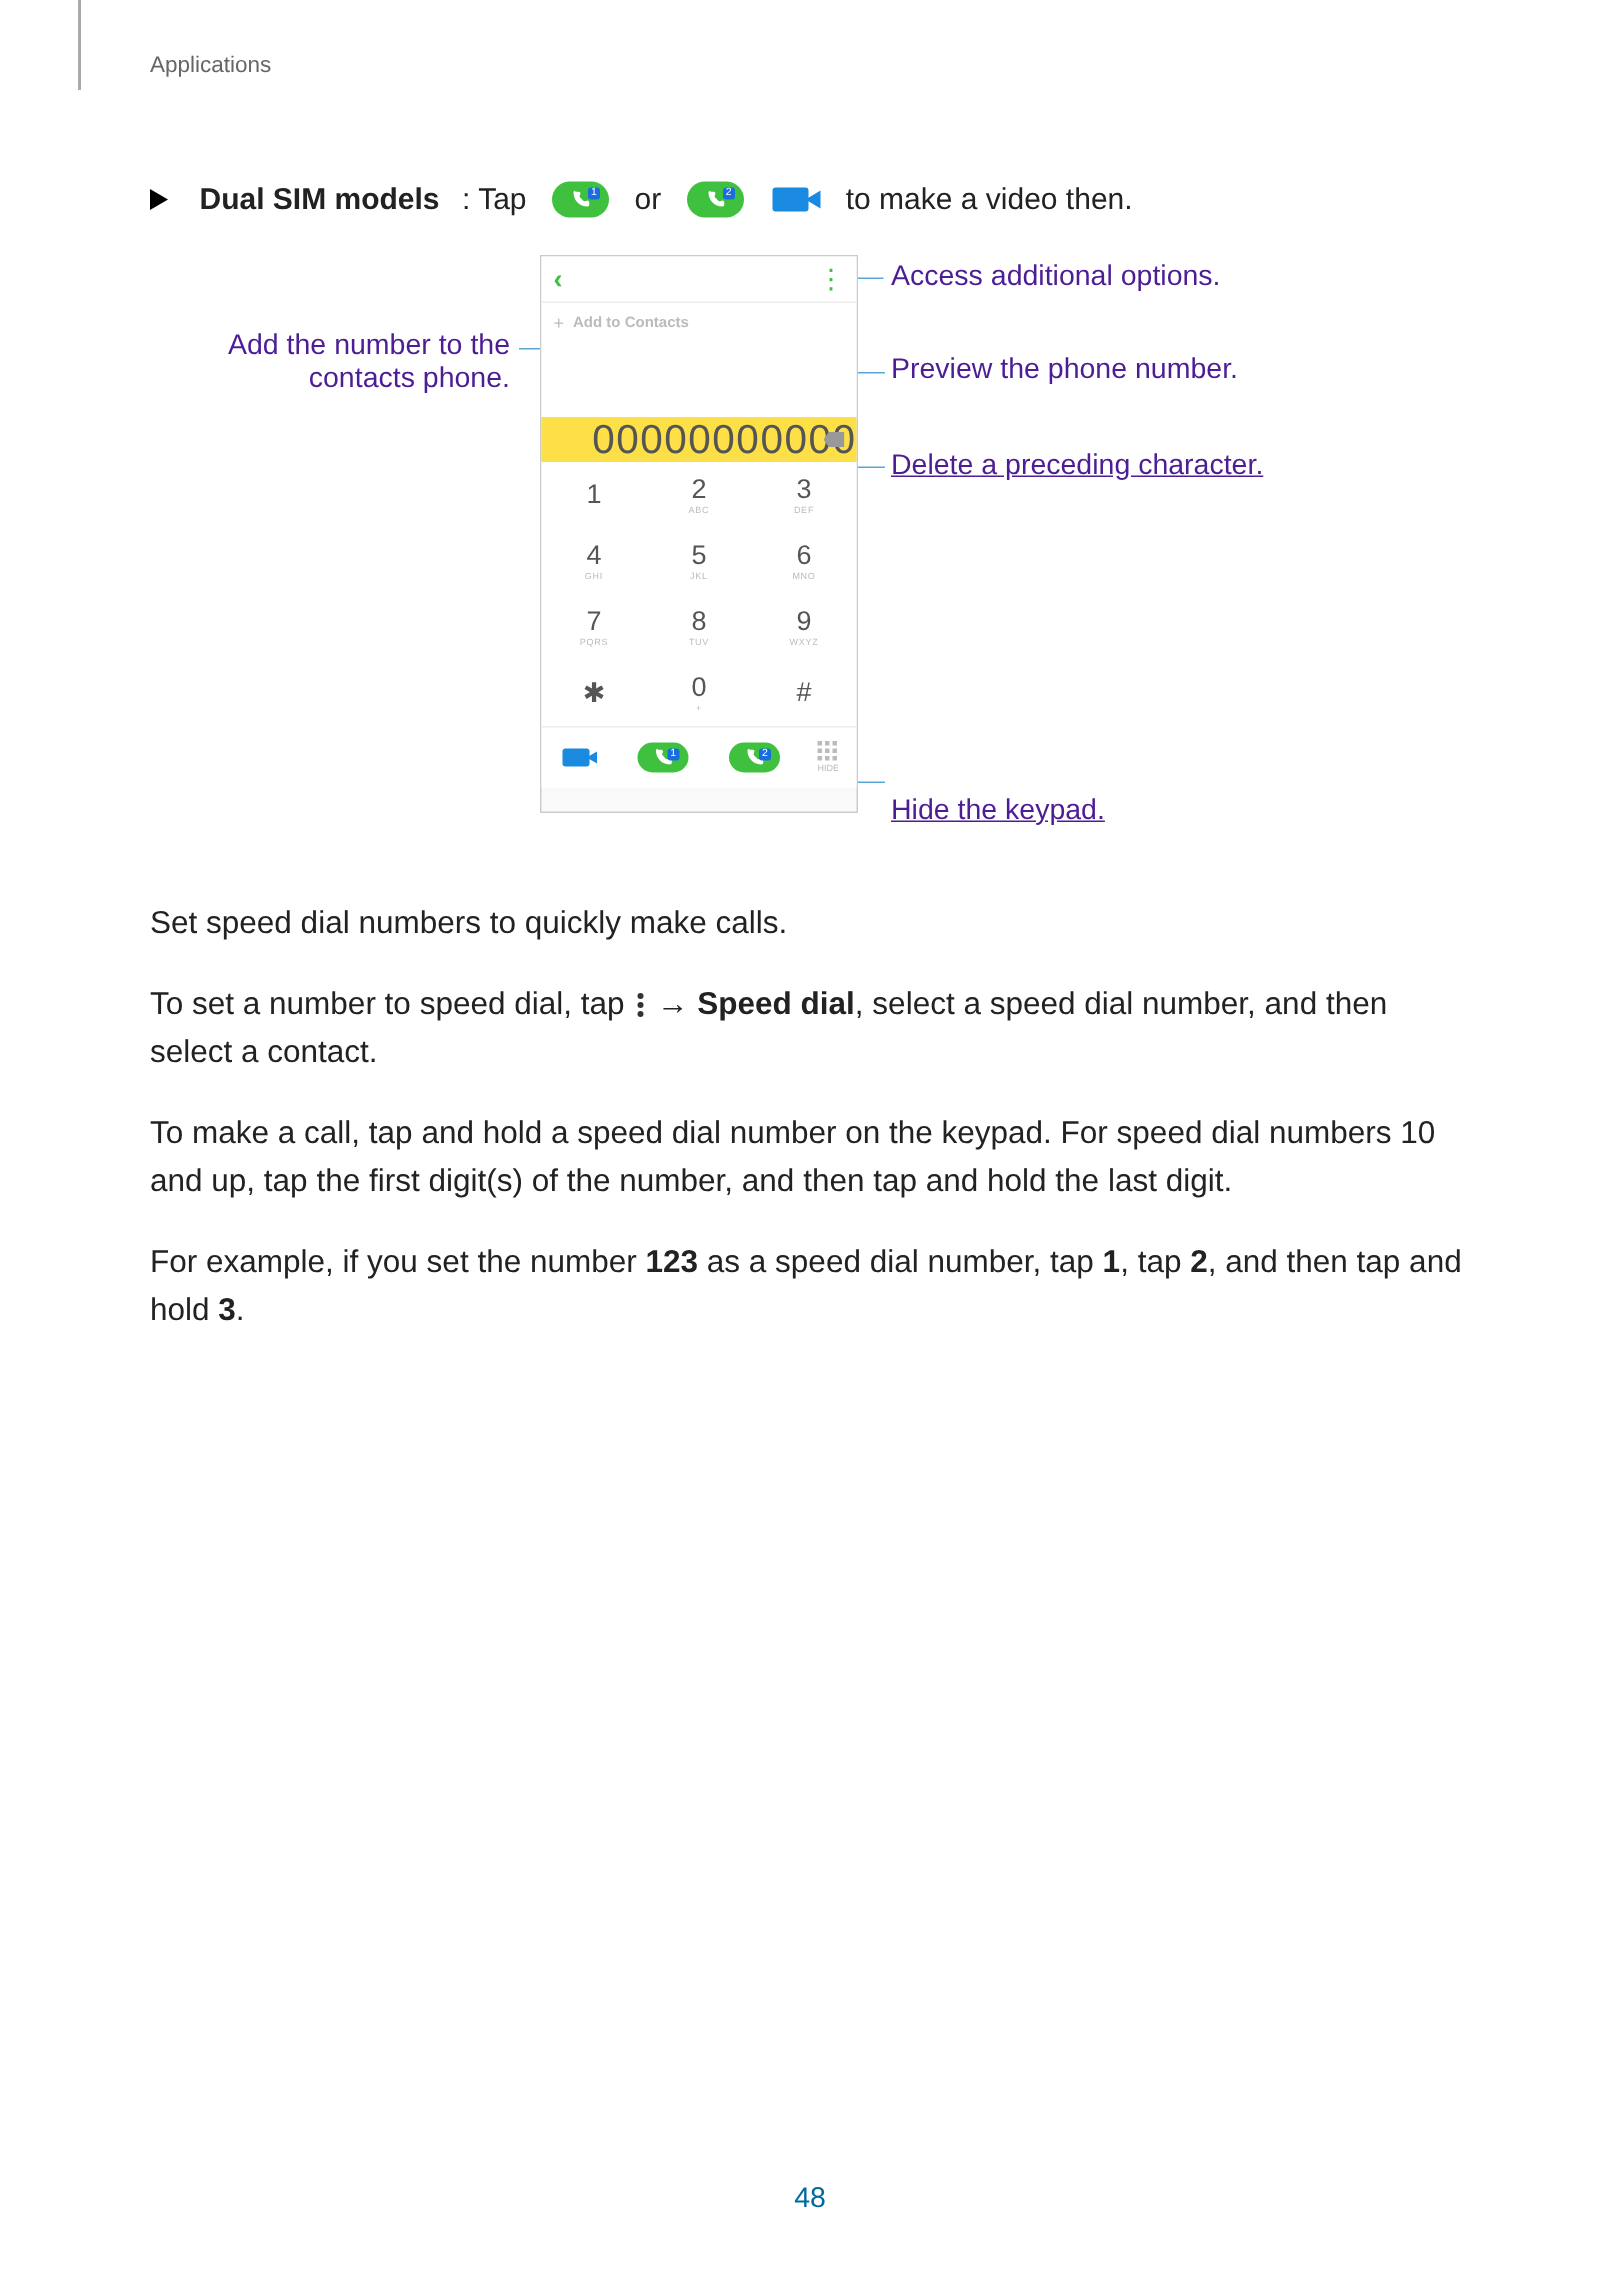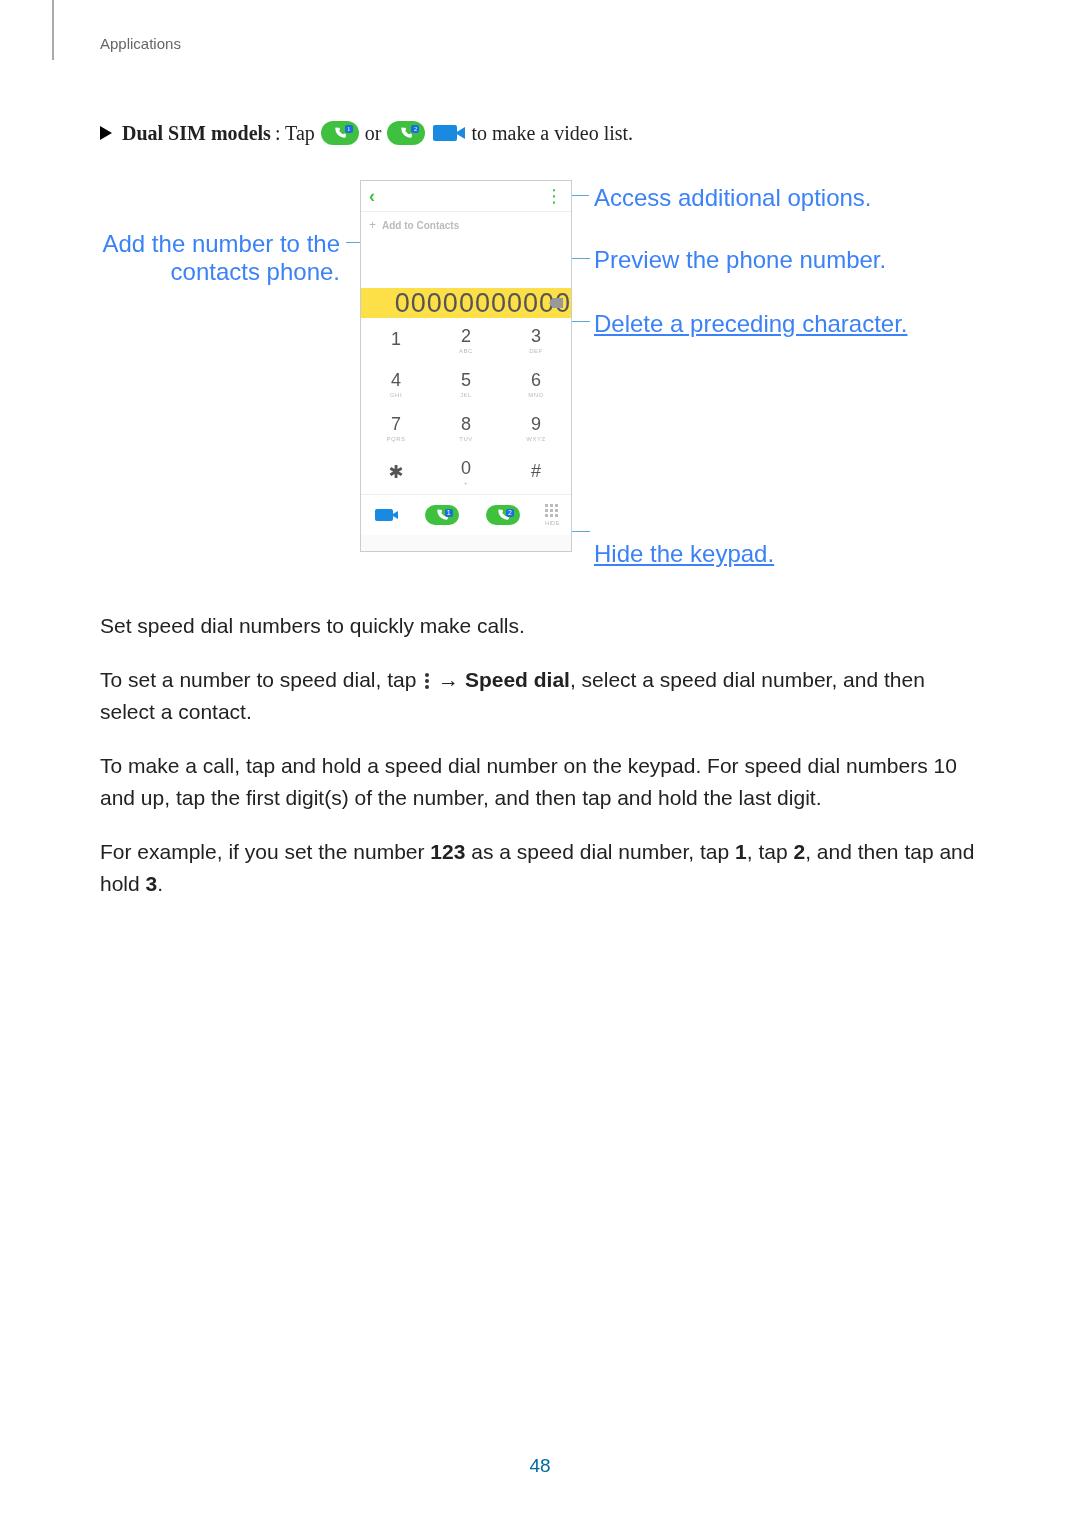--- a/index.html
+++ b/index.html
@@ -31,24 +31,23 @@
   .content {
     position: absolute;
     left: 100px;
     top: 118px;
     width: 880px;
   }
   .bullet-line {
     display: flex;
     align-items: center;
     flex-wrap: wrap;
-    gap: 4px;
+    gap: 15px;
     line-height: 30px;
-    margin-bottom: 32px;
-    font-family: Liberation Serif, serif;
+    margin-bottom: 22px;
   }
   .triangle {
     display: inline-block;
     width: 0; height: 0;
     border-top: 7px solid transparent;
     border-bottom: 7px solid transparent;
     border-left: 12px solid #000;
     margin-right: 6px;
   }
   .bold { font-weight: bold; }
@@ -189,22 +188,22 @@
     display: grid;
     grid-template-columns: repeat(3, 3px);
     grid-template-rows: repeat(3, 3px);
     gap: 2px;
     margin-bottom: 2px;
   }
   .kp-icon .grid span { background: #bbb; }
 
   .callout {
     position: absolute;
-    font-size: 24px;
-    color: #3b82f6;
+    font-size: 19px;
+    color: #4c1d95;
   }
   .lead-line {
     position: absolute;
     background: #5aa8d8;
   }
 
   .uline { position:absolute; border:1px solid #5aa8d8; border-top:none; }
 
   .section-heading {
     font-weight: bold;
@@ -262,21 +261,21 @@
     <span class="pill">
       <svg viewBox="0 0 24 24" fill="#fff">
           <path d="M6 2c-1 0-2 1-2 2 0 9 7 16 16 16 1 0 2-1 2-2v-3c0-1-1-2-2-2l-3 1c-1 0-1 0-2-1l-3-3c-1-1-1-1-1-2l1-3c0-1-1-2-2-2H6z"></path>
         </svg>
       <span class="badge-dot">2</span>
     </span>
     <span class="vid-icon">
         <span class="body"></span>
         <span class="tri"></span>
       </span>
-    <span> to make a video list.</span>
+    <span> to make a video then.</span>
   </div>
 
   <div class="diagram">
 
     <div class="callout" style="left:-10px; top:50px; width:250px; text-align:right;">Add the number to the contacts phone.</div>
     <div class="lead-line" style="left:246px; top:62px; width:22px; height:1px;"></div>
 
     <div class="callout" style="left:494px; top:4px;">Access additional options.</div>
     <div class="lead-line" style="left:463px; top:15px; width:26px; height:1px;"></div>
 

